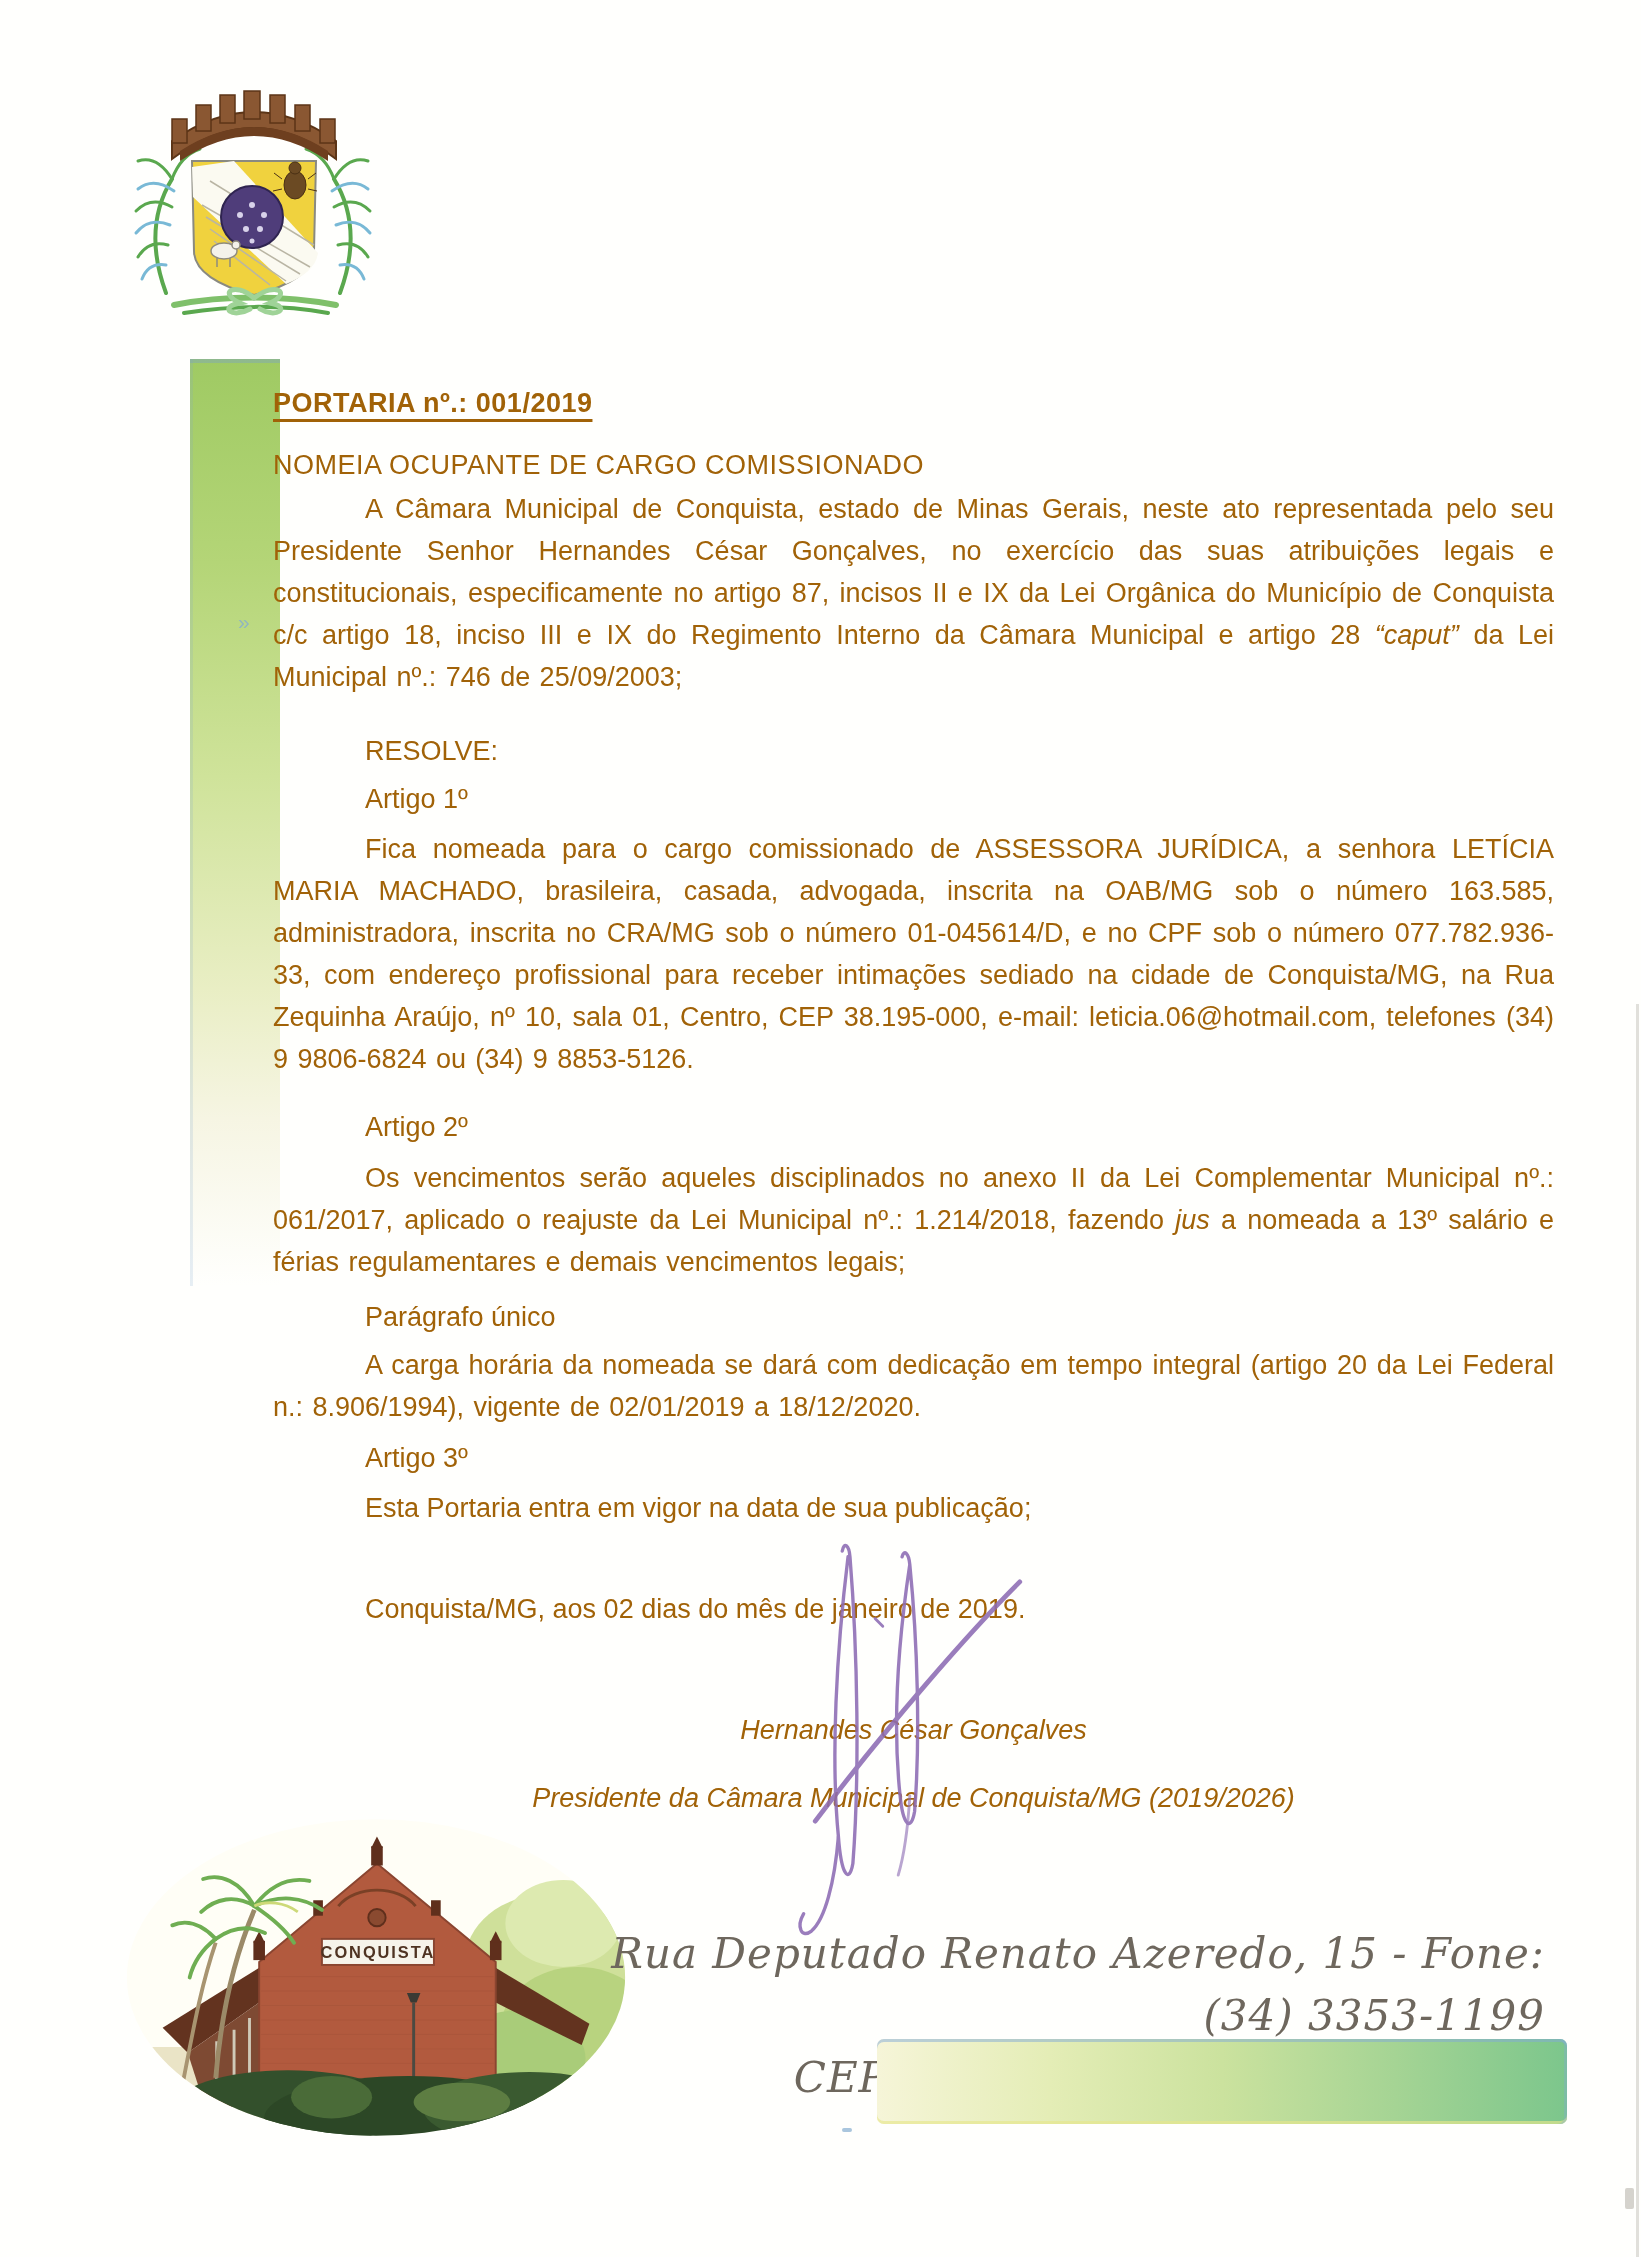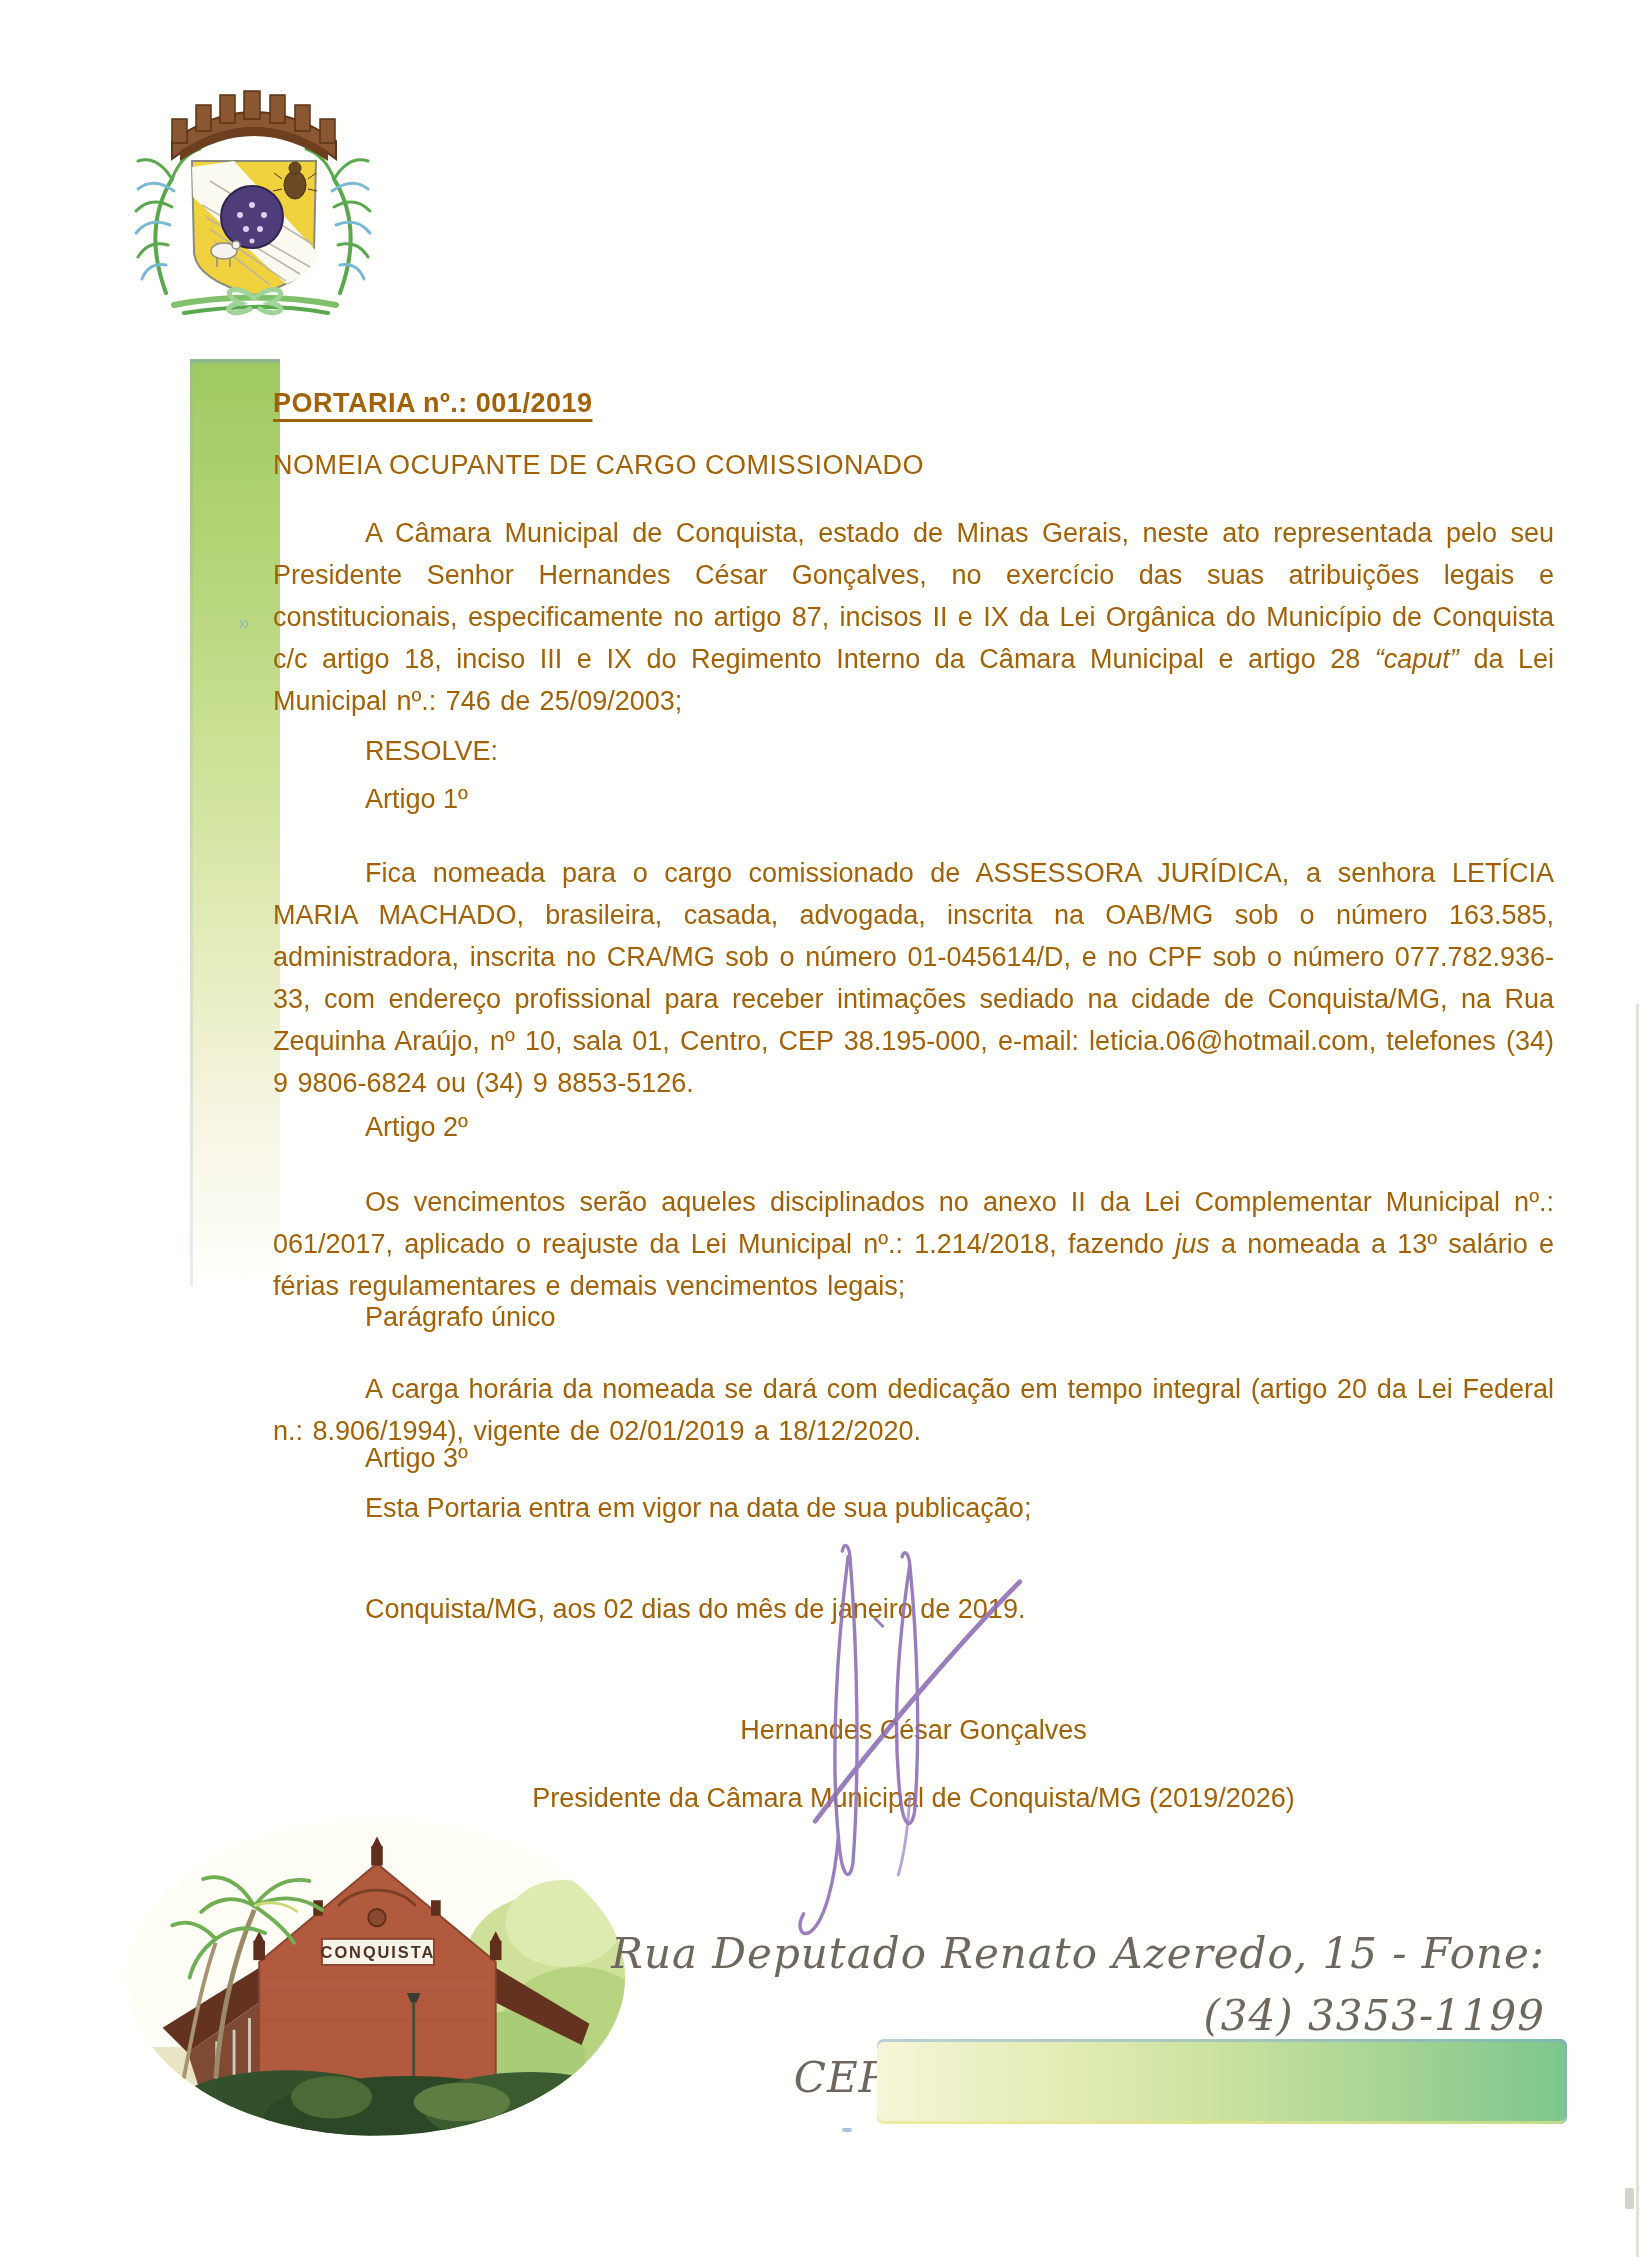--- a/index.html
+++ b/index.html
@@ -23,26 +23,26 @@
 
   
   .left-bar {
     position:absolute; left:190px; top:359px; width:90px; height:927px;
     background:linear-gradient(180deg,#9fca63 0%, #b4d577 22%, #cfe39a 45%, #e9eec4 68%, #f6f5e3 82%, rgba(255,255,255,0) 100%);
     box-shadow: inset 0 3.9px 0 rgba(120,160,205,.40), inset 2.9px 0 0 rgba(130,170,210,.20);
   }
 
   
   .tb { position:absolute; left:273px; width:1281px; font-size:27px; line-height:42px; color:#a16207; }
-  .para { text-align:justify; text-indent:92px; word-spacing:1.9px;margin-top:24px; }
+  .para { text-align:justify; text-indent:92px; word-spacing:1.9px; }
   .lead { padding-left:92px; }
   .b { font-weight:normal; }
   .i { font-style:italic; }
   .heading-underline { font-weight:bold; text-decoration:underline; text-decoration-thickness:2.9px; text-underline-offset:6.8px; letter-spacing:0.5px; }
-  .centerline { text-align:center; }
+  .centerline { text-align:center;font-style:italic; }
 
   
   .signature { position:absolute; left:763px; top:1497px; width:309px; height:463px; }
 
   
   .station-photo { position:absolute; left:124px; top:1817px; width:504px; height:321px; }
   .addresswrap {
     position:absolute; left:599px; top:1923px; width:946px; text-align:right;
     font-family:"DejaVu Serif", serif; font-style:italic; color:#6e675d;
     font-size:42px; line-height:62px; letter-spacing:1px;

